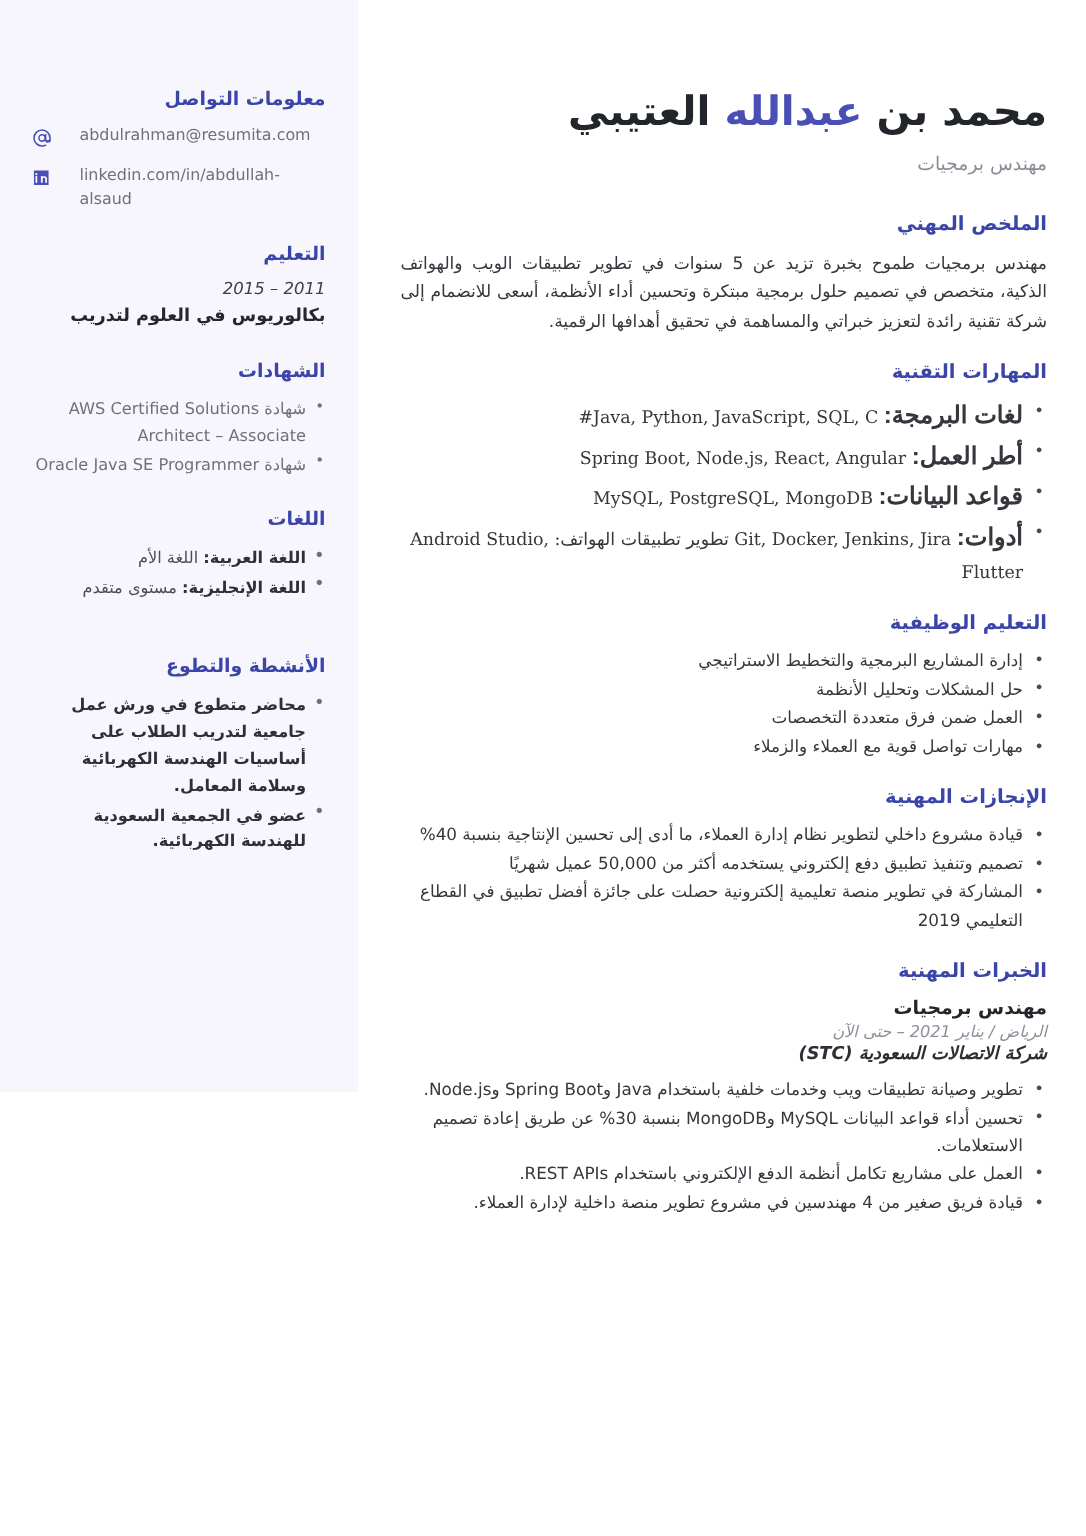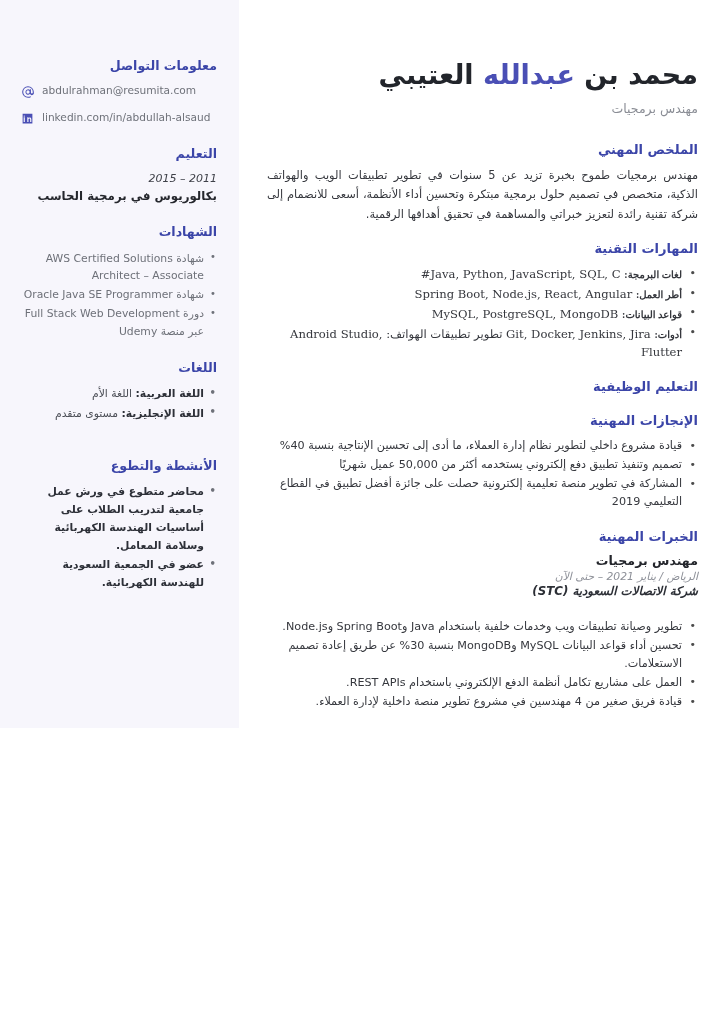--- a/index.html
+++ b/index.html
@@ -94,22 +94,22 @@
   }
 
   
   ul.tech-bullets > li {
     font-family: "DejaVu Serif", "Liberation Serif", serif;
     font-size: 11.6px;
     line-height: 1.62;
   }
   ul.tech-bullets > li .lbl {
     font-weight: bold;
-    font-family: Liberation Serif, serif;
-    font-size: 10px;
+    font-family: Liberation Sans, sans-serif;
+    font-size: 16px;
   }
 
   
   .exp-title {
     font-size: 12.6px;
     font-weight: bold;
     color: #24262c;
     margin-top: 4px;
     margin-bottom: 2px;
   }
@@ -117,21 +117,21 @@
     font-size: 10.8px;
     font-style: italic;
     color: #8d9098;
     margin-bottom: 1px;
   }
   .exp-company {
     font-size: 11.8px;
     font-style: italic;
     font-weight: bold;
     color: #2c2f36;
-    margin-bottom: 20px;
+    margin-bottom: 9px;
   }
 
   
   .sidebar {
     width: 239px;
     height: 728px;
     background: #f7f6fc;
     padding: 58px 22px 20px 20px;
     text-align: right;
   }
@@ -144,21 +144,21 @@
     color: #3b45a8;
     margin-bottom: 9px;
     line-height: 1.3;
   }
 
   .contact-row {
     display: flex;
     flex-direction: row-reverse;
     align-items: flex-start;
     justify-content: flex-start;
-    gap: 7px;
+    gap: 18px;
     margin-bottom: 11px;
   }
   .contact-icon {
     flex: 0 0 auto;
     width: 15px;
     height: 15px;
     color: #4a4fb5;
     display: flex;
     align-items: center;
     justify-content: center;
@@ -250,20 +250,26 @@
       <ul class="bullets tech-bullets">
         <li><span class="lbl">لغات البرمجة:</span> <span>Java, Python, JavaScript, SQL, C#</span></li>
         <li><span class="lbl">أطر العمل:</span> <span>Spring Boot, Node.js, React, Angular</span></li>
         <li><span class="lbl">قواعد البيانات:</span> <span>MySQL, PostgreSQL, MongoDB</span></li>
         <li><span class="lbl">أدوات:</span> <span>Git, Docker, Jenkins, Jira تطوير تطبيقات الهواتف: Android Studio, Flutter</span></li>
       </ul>
     </div>
 
     <div class="section">
       <div class="sec-title">التعليم الوظيفية</div>
+      <ul class="bullets">
+        <li>إدارة المشاريع البرمجية والتخطيط الاستراتيجي</li>
+        <li>حل المشكلات وتحليل الأنظمة</li>
+        <li>العمل ضمن فرق متعددة التخصصات</li>
+        <li>مهارات تواصل قوية مع العملاء والزملاء</li>
+      </ul>
     </div>
 
     <div class="section">
       <div class="sec-title">الإنجازات المهنية</div>
       <ul class="bullets">
         <li>قيادة مشروع داخلي لتطوير نظام إدارة العملاء، ما أدى إلى تحسين الإنتاجية بنسبة 40%</li>
         <li>تصميم وتنفيذ تطبيق دفع إلكتروني يستخدمه أكثر من 50,000 عميل شهريًا</li>
         <li>المشاركة في تطوير منصة تعليمية إلكترونية حصلت على جائزة أفضل تطبيق في القطاع التعليمي 2019</li>
       </ul>
     </div>
@@ -304,29 +310,28 @@
               <path d="M3 3h18v18H3V3zm4.1 15.3V9.9H4.9v8.4h2.2zM6 8.9a1.3 1.3 0 100-2.6 1.3 1.3 0 000 2.6zm13.1 9.4v-4.8c0-2.4-1.3-3.5-3-3.5a2.6 2.6 0 00-2.3 1.3V9.9H11.6c0 .6 0 8.4 0 8.4h2.2v-4.7c0-.2 0-.4.1-.6a1.6 1.6 0 011.5-1.1c1 0 1.5.8 1.5 2v4.4h2.2z"></path>
             </svg>
         </span>
         <span class="contact-text">linkedin.com/in/abdullah-alsaud</span>
       </div>
     </div>
 
     <div class="side-section">
       <div class="side-title">التعليم</div>
       <div class="edu-date">2011 – 2015</div>
-      <div class="edu-degree">بكالوريوس في برمجية الحاسب</div>
+      <div class="edu-degree">بكالوريوس في العلوم لتدريب</div>
     </div>
 
     <div class="side-section">
       <div class="side-title">الشهادات</div>
       <ul class="side-bullets">
         <li>شهادة AWS Certified Solutions Architect – Associate</li>
         <li>شهادة Oracle Java SE Programmer</li>
-        <li>دورة Full Stack Web Development عبر منصة Udemy</li>
       </ul>
     </div>
 
     <div class="side-section">
       <div class="side-title">اللغات</div>
       <ul class="side-bullets dark">
         <li><span>اللغة العربية:</span><span class="norm"> اللغة الأم</span></li>
         <li><span>اللغة الإنجليزية:</span><span class="norm"> مستوى متقدم</span></li>
       </ul>
     </div>

